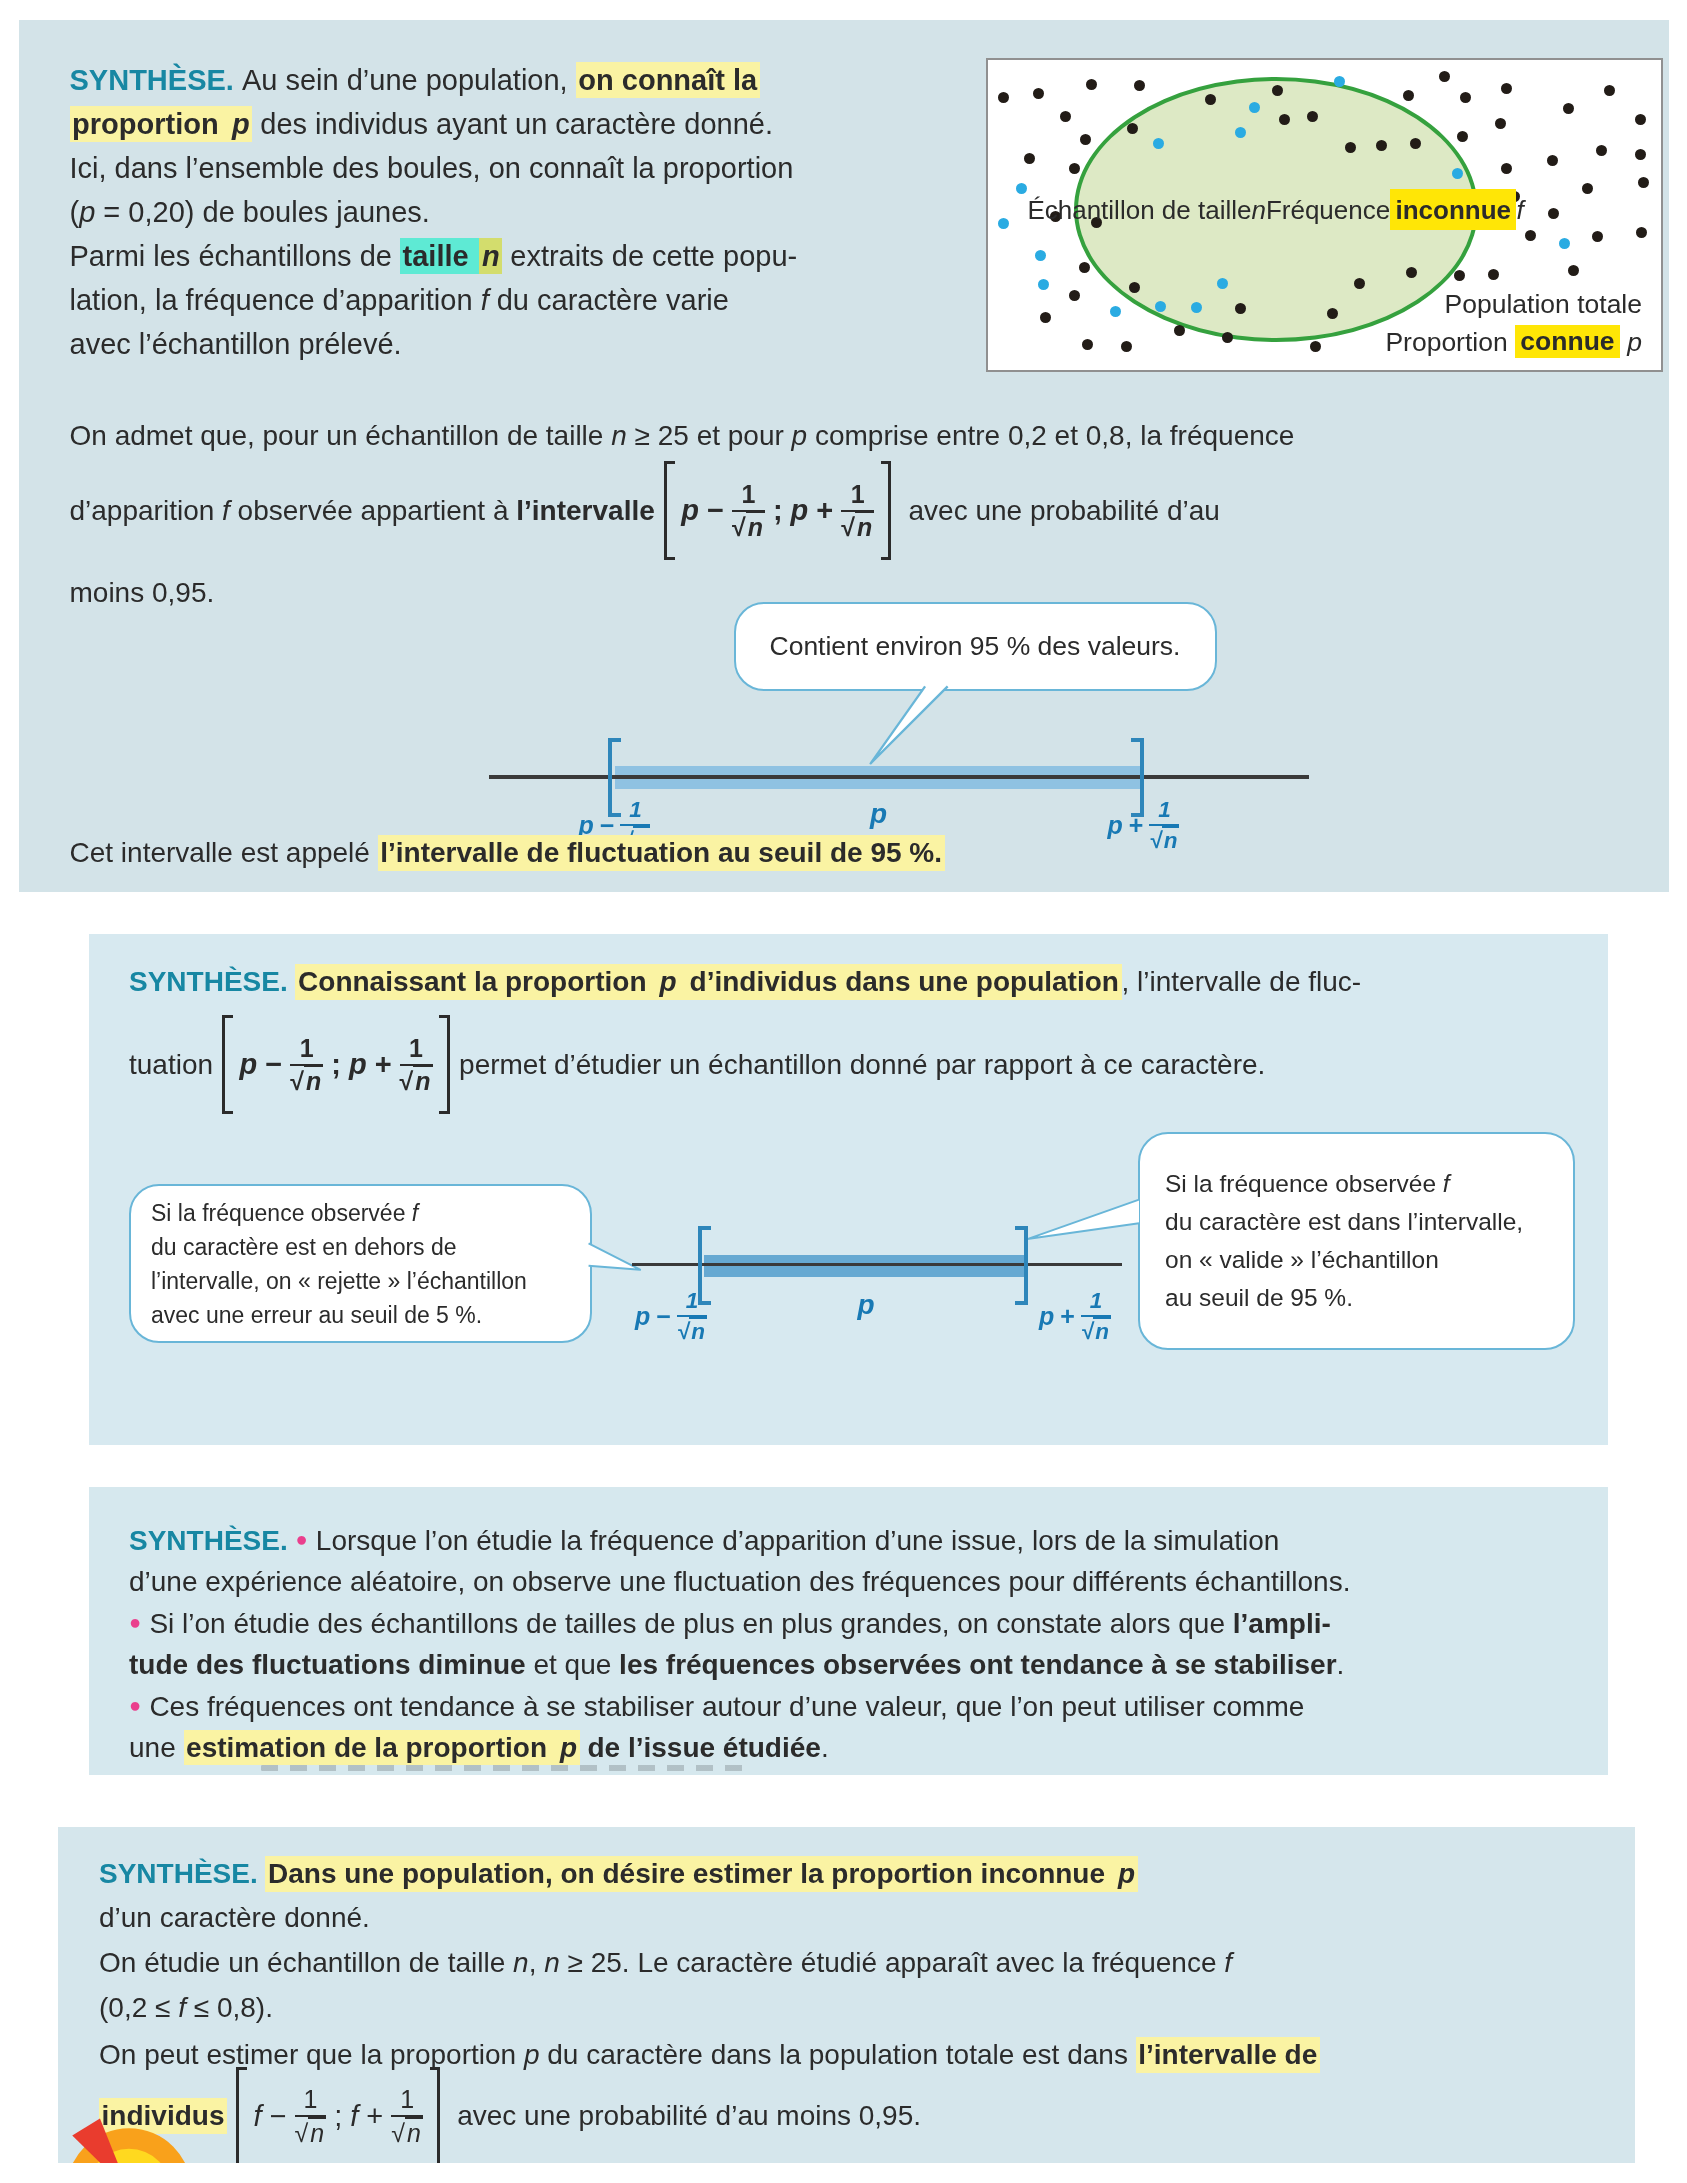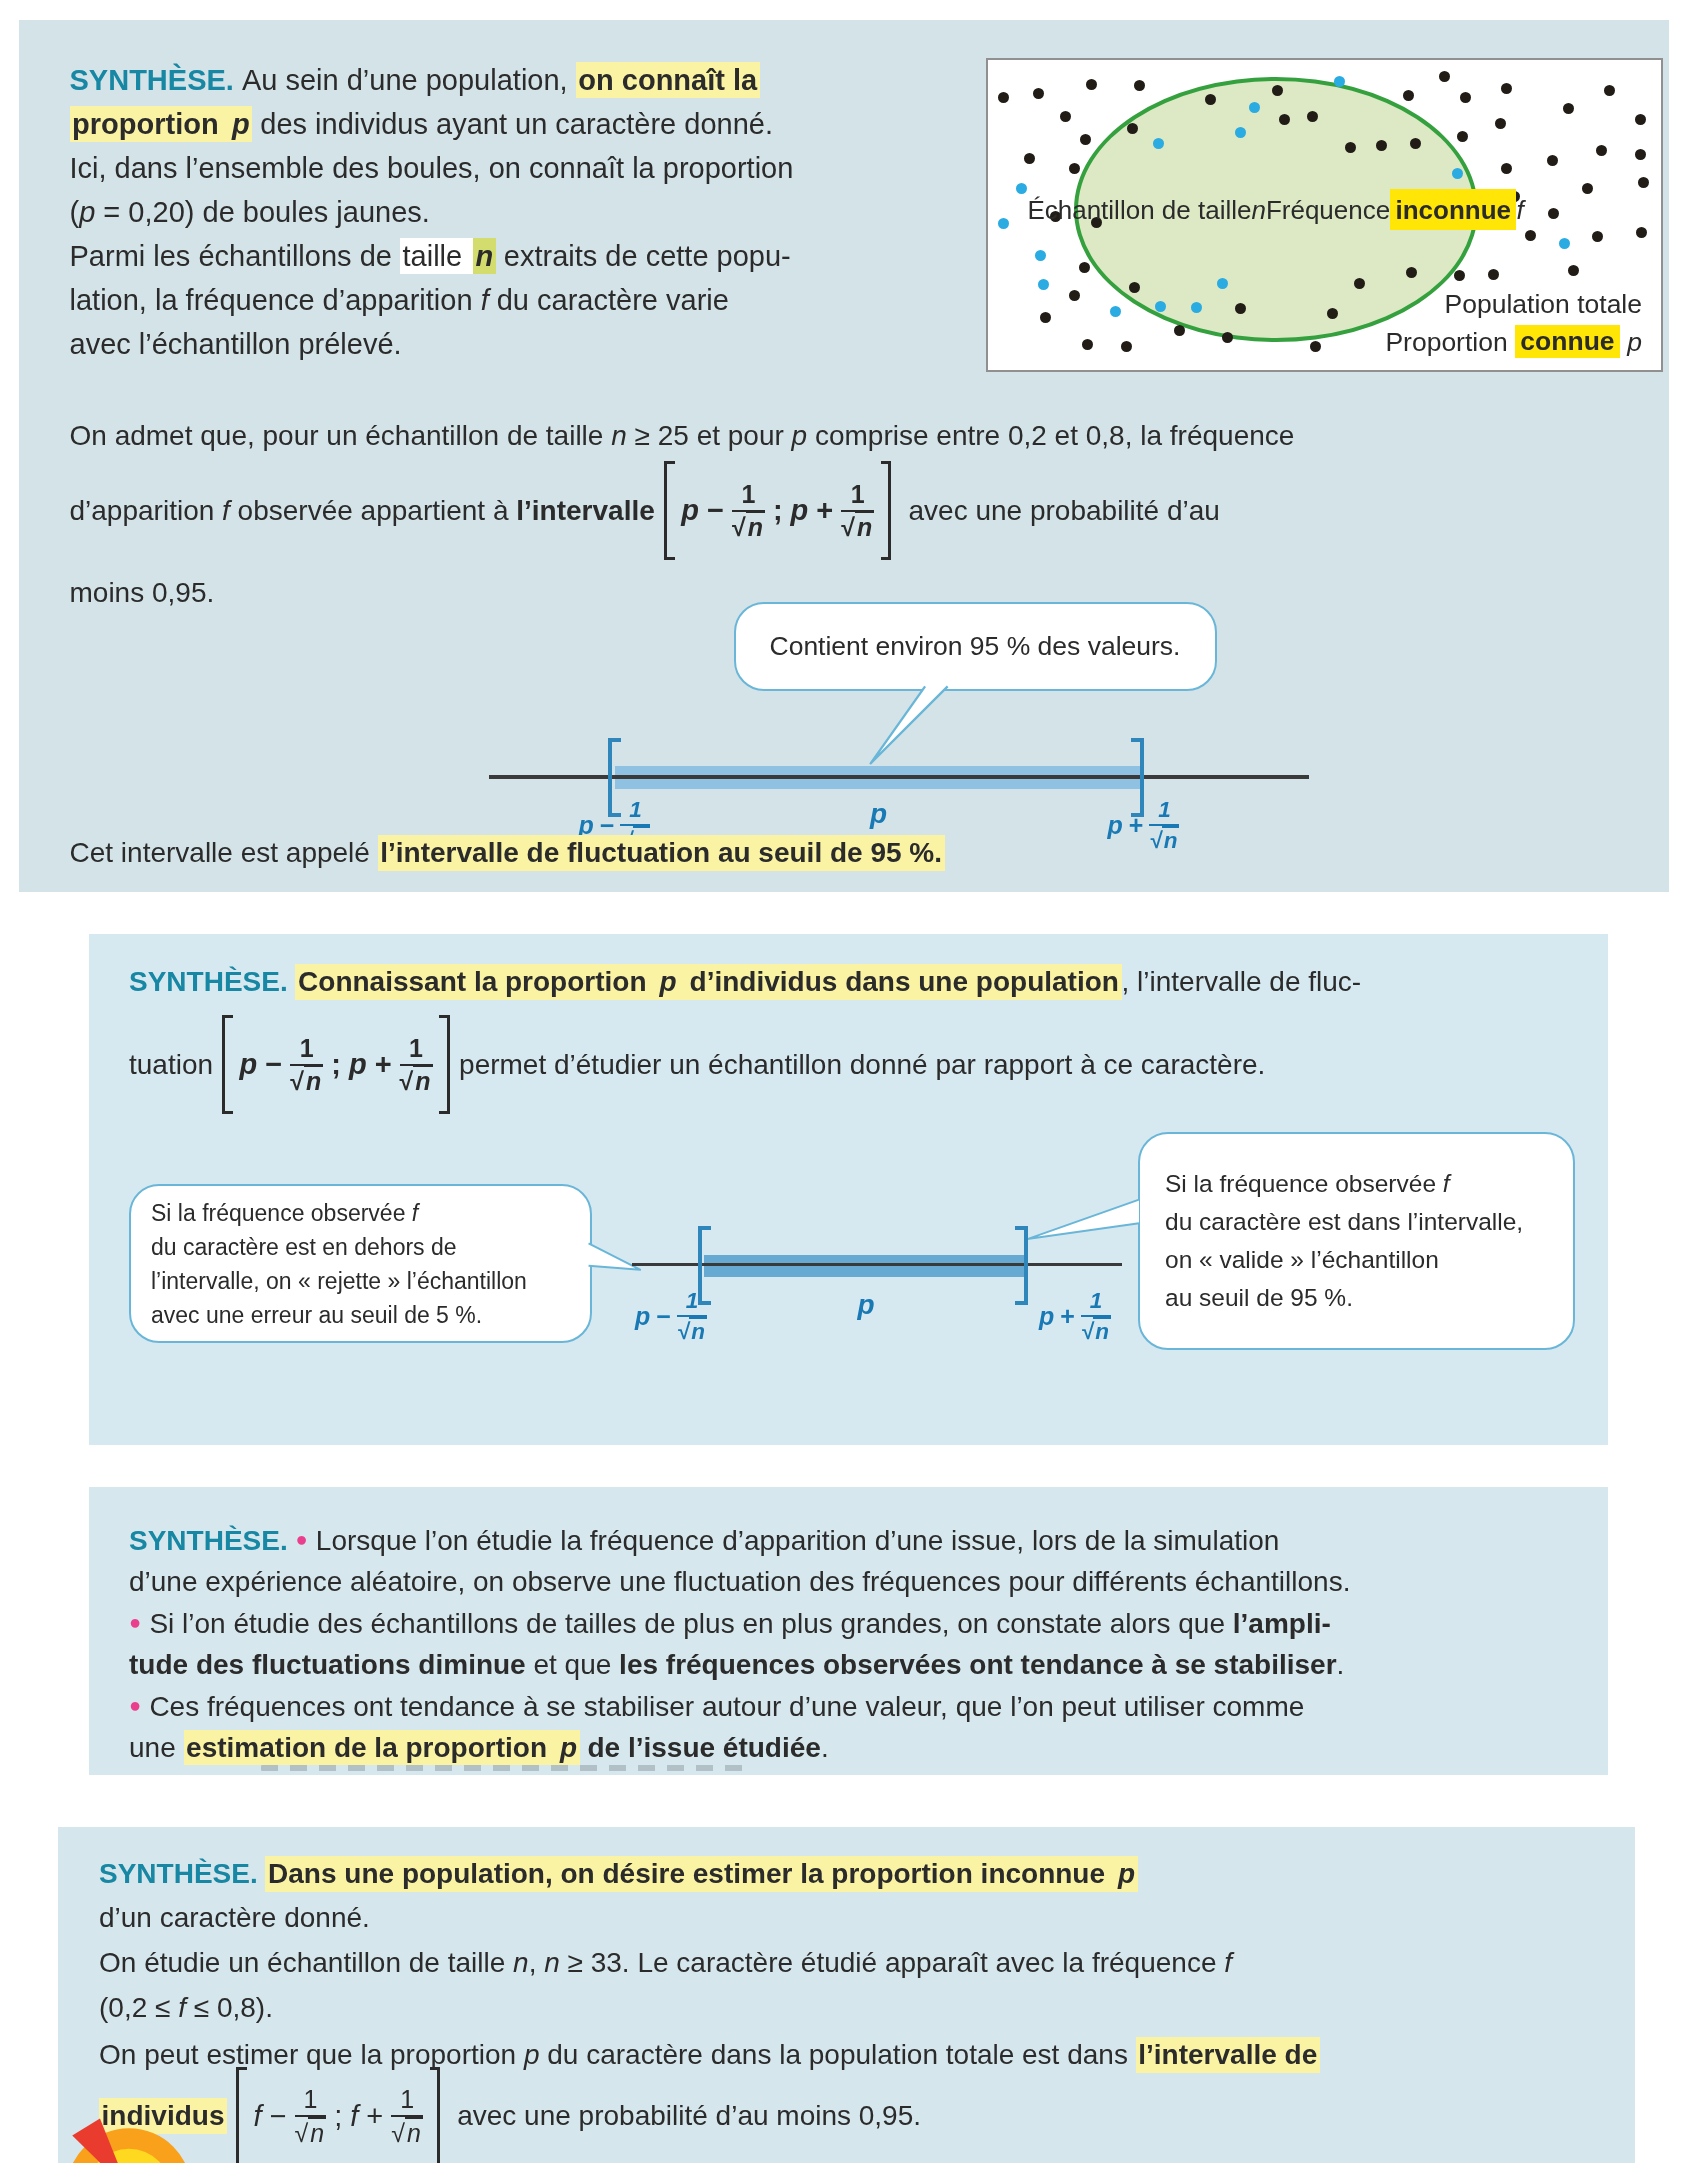--- a/index.html
+++ b/index.html
@@ -10,21 +10,21 @@
   #box2{left:89px;top:934px;width:1519px;height:511px;background:#d7e9f0;}
   #box3{left:89px;top:1487px;width:1519px;height:288px;background:#d6e8ee;overflow:hidden;}
   #box4{left:58px;top:1827px;width:1577px;height:336px;background:#d5e6ec;overflow:hidden;}
 
   .rich{white-space:nowrap;}
   .seg-t{color:#1787a3;font-weight:bold;}
   .seg-b{font-weight:bold;}
   .seg-i{font-style:italic;}
   .seg-hlb{background:#faf3a3;font-weight:bold;padding:2px 2.6px;}
   .seg-hlbi{background:#faf3a3;font-weight:bold;font-style:italic;padding:2px 2.6px;}
-  .seg-hlg{background:#ffffff;font-weight:normal;padding:2px 2.6px;}
+  .seg-hlg{background:#5eead4;font-weight:bold;padding:2px 2.6px;}
   .seg-hlgi{background:#d3dd6d;font-weight:bold;font-style:italic;padding:2px 2.6px;}
   .seg-yl{background:#ffe606;font-weight:bold;padding:1.3px 5.3px;}
   .seg-blt{color:#ea3f8d;font-size:0.72em;vertical-align:4px;font-weight:bold;letter-spacing:1.3px;}
 
   
   #b1-intro{position:absolute;left:51px;top:38px;width:906px;font-size:29px;line-height:44px;}
 
   
   #diagram{position:absolute;left:967px;top:38px;width:677px;height:314px;background:#fff;
            border:2px solid #909090;box-sizing:border-box;}
@@ -336,21 +336,21 @@
         <span class="seg-hlbi">p</span>
       </div>
     <div class="tline rich" id="b4l2">
         <span>d’un caractère donné.</span>
       </div>
     <div class="tline rich" id="b4l3">
         <span>On étudie un échantillon de taille </span>
         <span class="seg-i">n</span>
         <span>, </span>
         <span class="seg-i">n</span>
-        <span> ≥ 33. Le caractère étudié apparaît avec la fréquence </span>
+        <span> ≥ 25. Le caractère étudié apparaît avec la fréquence </span>
         <span class="seg-i">f</span>
       </div>
     <div class="tline rich" id="b4l4">
         <span>(0,2 ≤ </span>
         <span class="seg-i">f</span>
         <span> ≤ 0,8).</span>
       </div>
     <div class="tline rich" id="b4l5">
         <span>On peut estimer que la proportion </span>
         <span class="seg-i">p</span>

